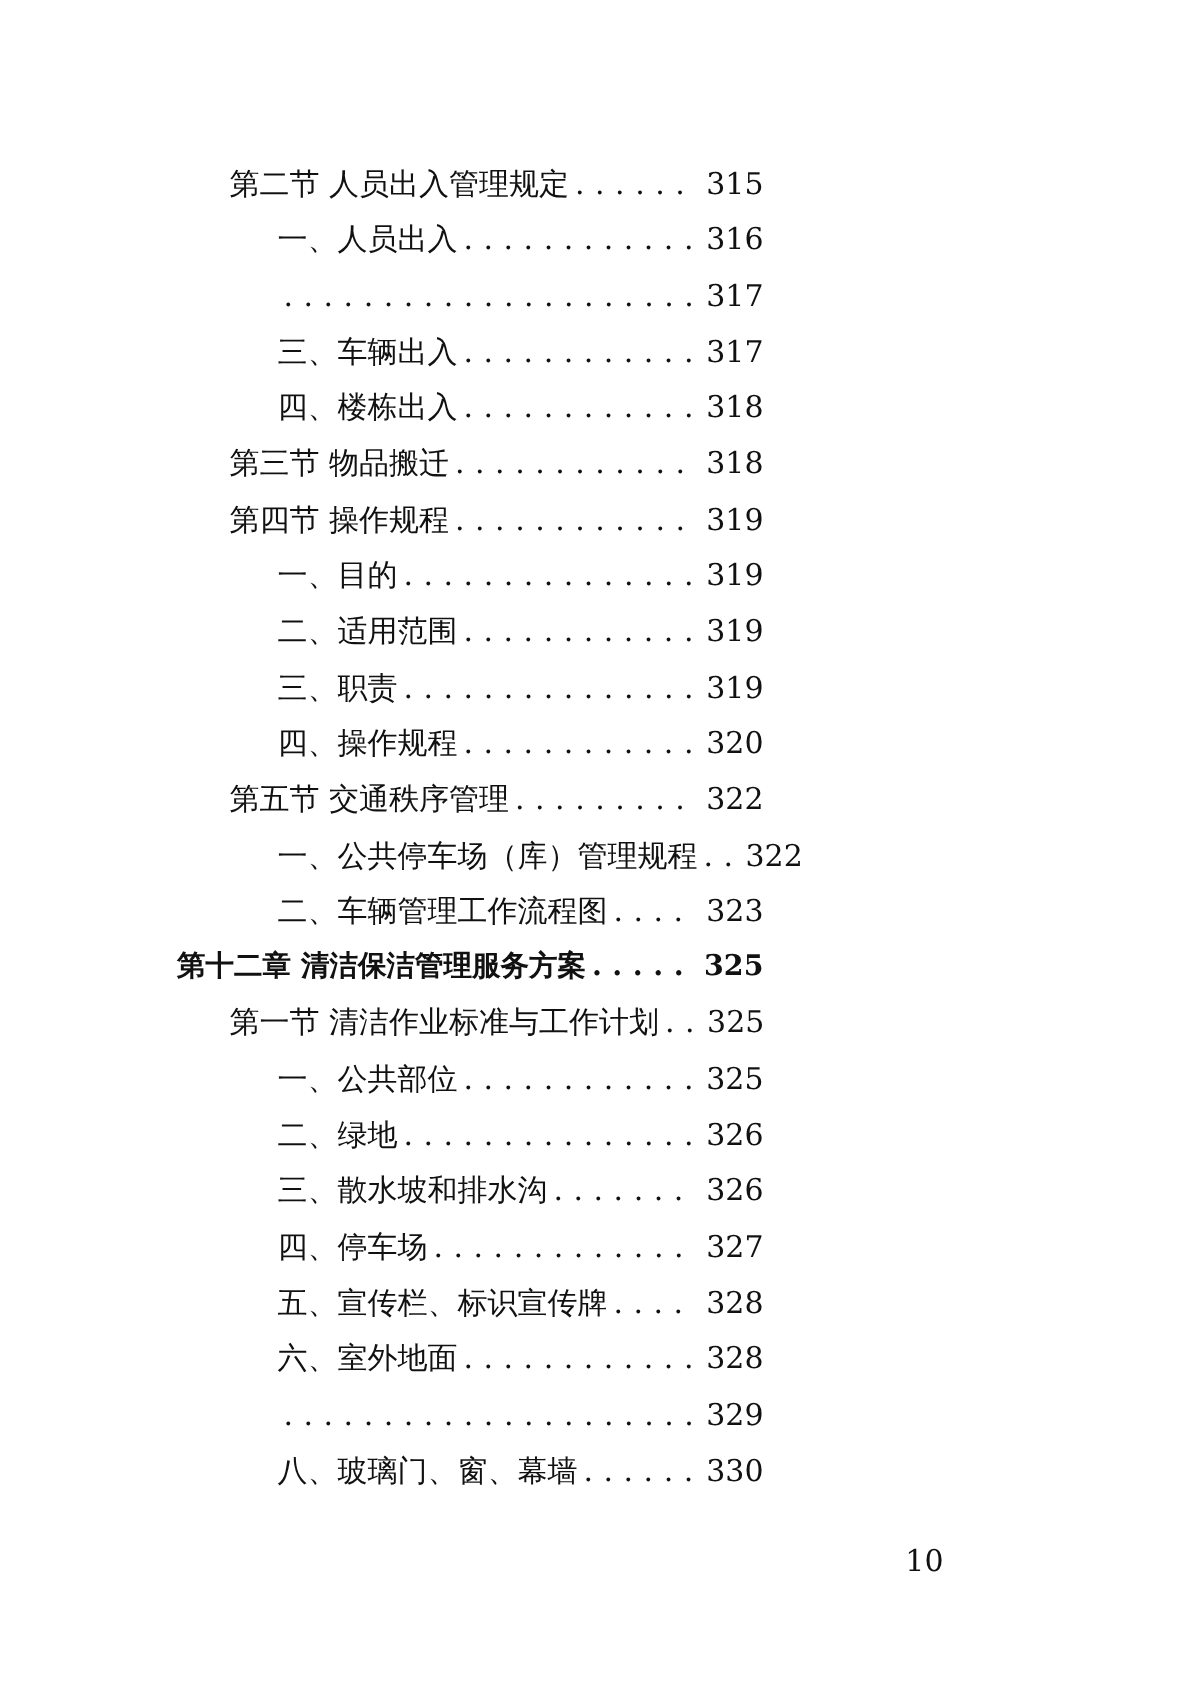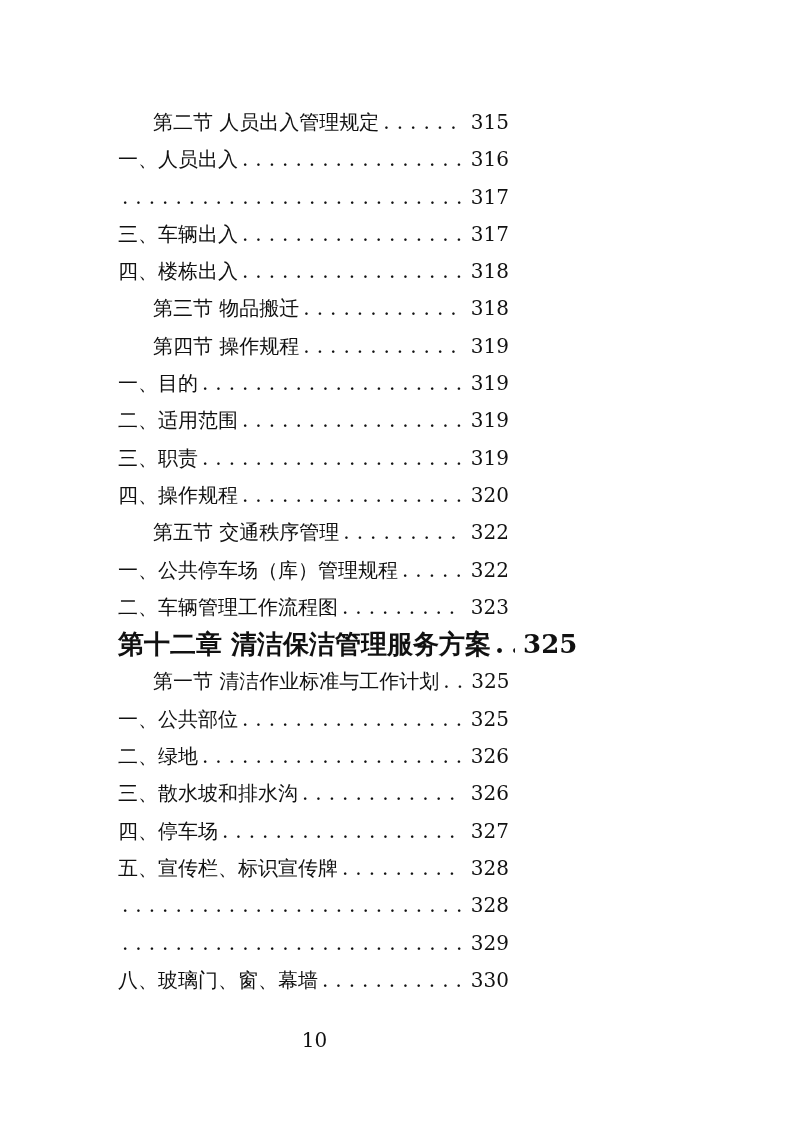--- a/index.html
+++ b/index.html
@@ -24,27 +24,28 @@
   }
   .toc-row {
     display: flex;
     align-items: baseline;
     line-height: 37.3px;
     font-size: 20px;
     white-space: nowrap;
   }
   .toc-row.level-chapter {
     font-weight: bold;
-    font-size: 26px;
+    font-size: 19px;
     margin-left: 0;
   }
   .toc-row.level-section {
     margin-left: 35px;
   }
   .toc-row.level-item {
+    margin-left: 67px;
   }
   .toc-label {
     flex: 0 0 auto;
   }
   .toc-leader {
     flex: 1 1 auto;
     overflow: hidden;
     margin: 0 8px 0 4px;
     min-width: 20px;
   }
@@ -53,21 +54,21 @@
     letter-spacing: 7px;
   }
   .toc-page {
     flex: 0 0 auto;
   }
   .footer {
     position: absolute;
     top: 1022px;
     left: 0;
     right: 0;
-    text-align: center;
+    text-align: right;
     font-size: 20px;
     line-height: 37px;
   }
 </style>
 </head>
 <body>
 
 <div class="page">
 
   <div class="toc">
@@ -191,20 +192,21 @@
         <span class="toc-page">327</span>
       </div>
 
       <div class="toc-row level-item">
         <span class="toc-label">五、宣传栏、标识宣传牌</span>
         <span class="toc-leader"></span>
         <span class="toc-page">328</span>
       </div>
 
       <div class="toc-row level-item">
+        <span class="toc-label">六、室外地面</span>
         <span class="toc-leader"></span>
         <span class="toc-page">328</span>
       </div>
 
       <div class="toc-row level-item">
         <span class="toc-leader"></span>
         <span class="toc-page">329</span>
       </div>
 
       <div class="toc-row level-item">

